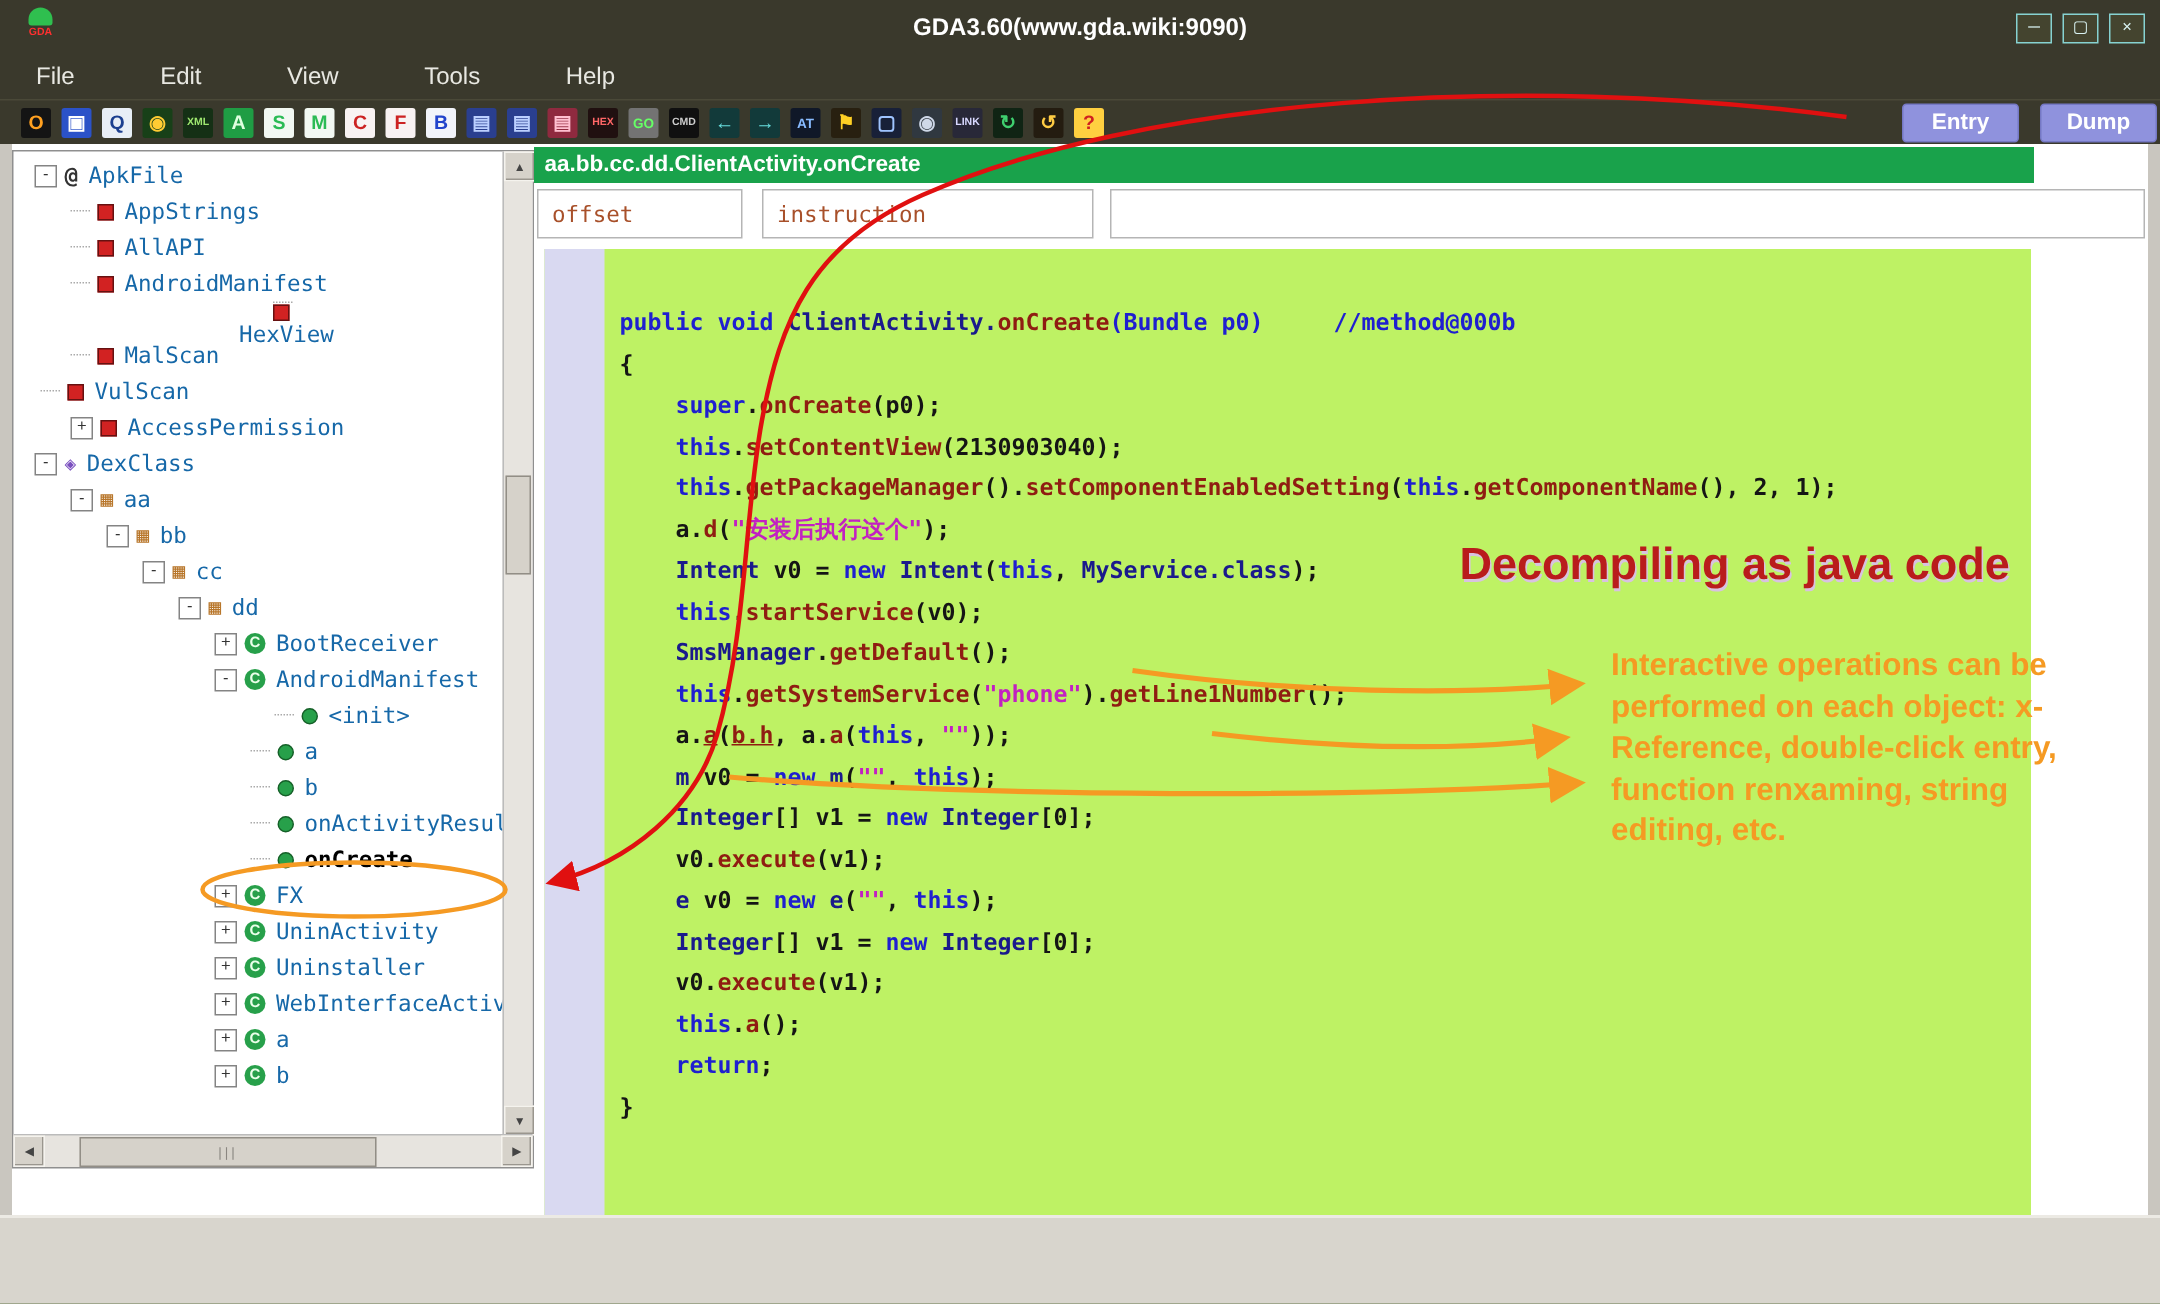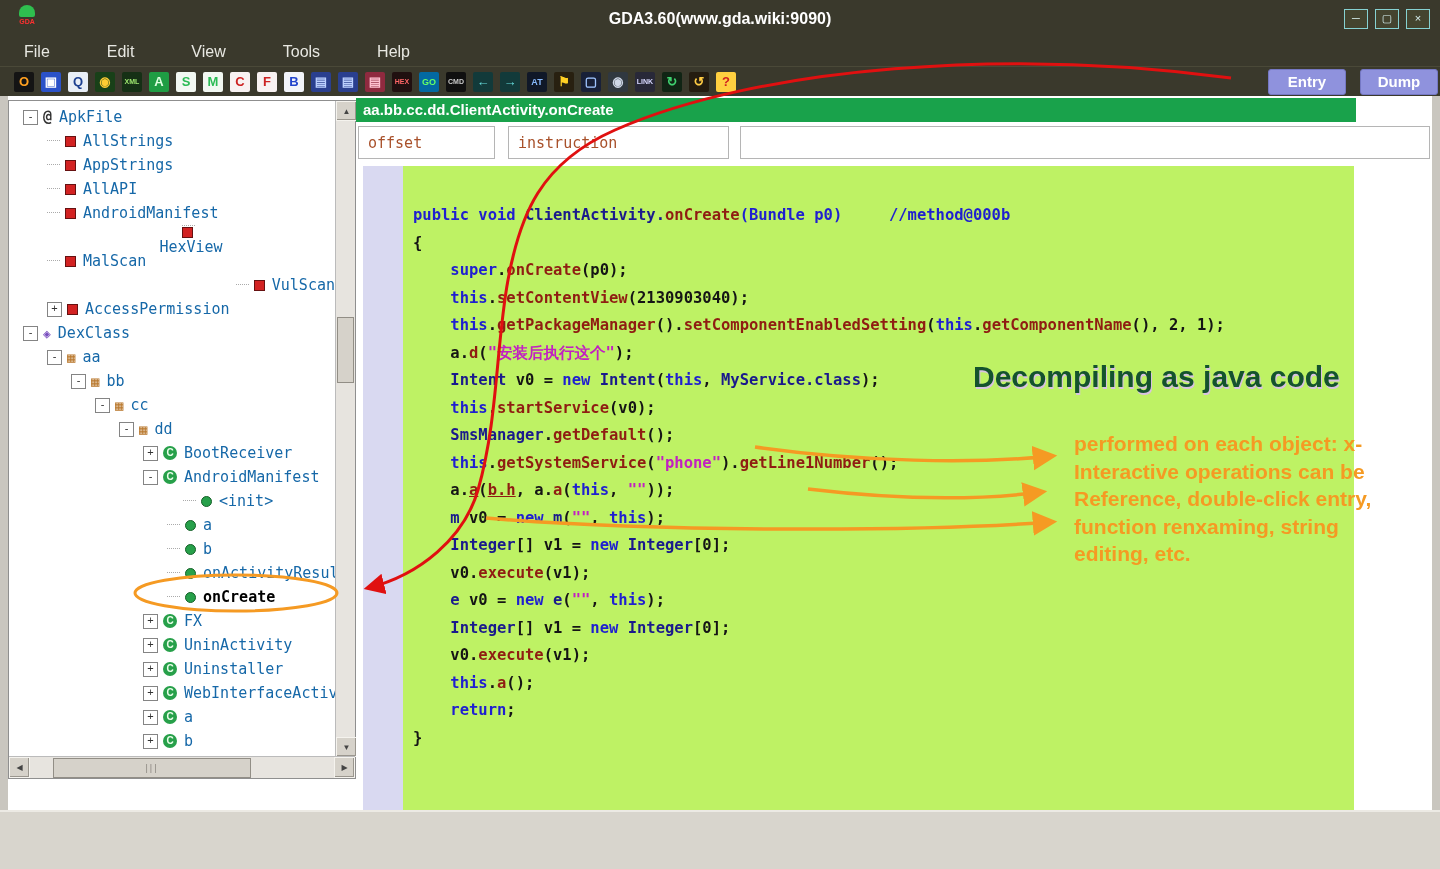--- a/index.html
+++ b/index.html
@@ -77,21 +77,21 @@
               font-family:"DejaVu Sans Mono",monospace;font-size:15.5px;font-weight:bold;
               line-height:27.5px;white-space:pre;color:#151515;}
   .tk-kw{color:#1f1fd0;} .tk-cls{color:#1a1a8c;} .tk-mth{color:#8f1d12;}
   .tk-str{color:#c220c2;} .tk-cmt{color:#1f1fd0;} .tk-pl{color:#151515;}
   .tk-lnk{color:#8f1d12;text-decoration:underline;}
   
   .statusbar{position:absolute;left:0;right:0;bottom:0;height:57px;background:#d8d5cd;border-top:2px solid #eceae4;}
   
   .overlay-svg{position:absolute;left:0;top:0;width:1440px;height:869px;pointer-events:none;z-index:55;}
   .note-purple{position:absolute;left:973px;top:360px;z-index:60;font-size:30px;font-weight:bold;
-               color:#14532d;text-shadow:1px 2px 0 #d8c2e0;pointer-events:none;white-space:nowrap;}
+               color:#b91c1c;text-shadow:1px 2px 0 #d8c2e0;pointer-events:none;white-space:nowrap;}
   .note-orange{position:absolute;left:1074px;top:430px;width:360px;z-index:60;font-size:21px;font-weight:bold;
                color:#f59a23;line-height:27.5px;pointer-events:none;}
 </style>
 </head>
 <body>
 
 <div class="window">
 
   <div class="titlebar">
     <div class="app-icon">
@@ -124,21 +124,21 @@
         <div class="tool-icon" style="color: rgb(223, 255, 224); background: rgb(31, 157, 68); font-size: 13px;">A</div>
         <div class="tool-icon" style="color: rgb(43, 187, 85); background: rgb(242, 248, 242); font-size: 13px;">S</div>
         <div class="tool-icon" style="color: rgb(43, 187, 85); background: rgb(242, 248, 242); font-size: 13px;">M</div>
         <div class="tool-icon" style="color: rgb(204, 34, 34); background: rgb(248, 242, 242); font-size: 13px;">C</div>
         <div class="tool-icon" style="color: rgb(204, 34, 34); background: rgb(248, 242, 242); font-size: 13px;">F</div>
         <div class="tool-icon" style="color: rgb(34, 68, 204); background: rgb(242, 244, 250); font-size: 13px;">B</div>
         <div class="tool-icon" style="color: rgb(188, 208, 255); background: rgb(42, 63, 143); font-size: 13px;">▤</div>
         <div class="tool-icon" style="color: rgb(188, 208, 255); background: rgb(42, 63, 143); font-size: 13px;">▤</div>
         <div class="tool-icon" style="color: rgb(255, 192, 208); background: rgb(143, 42, 63); font-size: 13px;">▤</div>
         <div class="tool-icon" style="color: rgb(255, 102, 102); background: rgb(32, 16, 16); font-size: 7px;">HEX</div>
-        <div class="tool-icon" style="color: rgb(102, 255, 102); background: #0369a1; font-size: 9px;">GO</div>
+        <div class="tool-icon" style="color: rgb(102, 255, 102); background: #737373; font-size: 9px;">GO</div>
         <div class="tool-icon" style="color: rgb(204, 204, 204); background: rgb(16, 16, 16); font-size: 7px;">CMD</div>
         <div class="tool-icon" style="color: rgb(102, 221, 221); background: rgb(18, 58, 58); font-size: 13px;">←</div>
         <div class="tool-icon" style="color: rgb(102, 221, 221); background: rgb(18, 58, 58); font-size: 13px;">→</div>
         <div class="tool-icon" style="color: rgb(136, 187, 255); background: rgb(16, 24, 40); font-size: 9px;">AT</div>
         <div class="tool-icon" style="color: rgb(255, 208, 36); background: rgb(40, 32, 16); font-size: 13px;">⚑</div>
         <div class="tool-icon" style="color: rgb(159, 196, 255); background: rgb(24, 32, 56); font-size: 13px;">▢</div>
         <div class="tool-icon" style="color: rgb(207, 216, 232); background: rgb(48, 56, 64); font-size: 13px;">◉</div>
         <div class="tool-icon" style="color: rgb(216, 216, 255); background: rgb(40, 40, 56); font-size: 7px;">LINK</div>
         <div class="tool-icon" style="color: rgb(63, 208, 111); background: rgb(16, 36, 20); font-size: 13px;">↻</div>
         <div class="tool-icon" style="color: rgb(255, 204, 68); background: rgb(36, 28, 16); font-size: 13px;">↺</div>
@@ -154,25 +154,20 @@
   <div class="tree-panel">
     <div class="tree-content">
         <div class="tree-row" style="padding-left: 14px;">
           <span class="expander">-</span>
           <span class="ticon icon-apk">@</span>
           <span class="tlabel">ApkFile</span>
         </div>
         <div class="tree-row" style="padding-left: 38px;">
           <span class="exp-placeholder"></span>
           <span class="ticon icon-leaf"></span>
-          <span class="tlabel">AllStrings</span>
-        </div>
-        <div class="tree-row" style="padding-left: 38px;">
-          <span class="exp-placeholder"></span>
-          <span class="ticon icon-leaf"></span>
           <span class="tlabel">AppStrings</span>
         </div>
         <div class="tree-row" style="padding-left: 38px;">
           <span class="exp-placeholder"></span>
           <span class="ticon icon-leaf"></span>
           <span class="tlabel">AllAPI</span>
         </div>
         <div class="tree-row" style="padding-left: 38px;">
           <span class="exp-placeholder"></span>
           <span class="ticon icon-leaf"></span>
@@ -181,21 +176,21 @@
         <div class="tree-row" style="padding-left: 38px; flex-direction: column;">
           <span class="exp-placeholder"></span>
           <span class="ticon icon-leaf"></span>
           <span class="tlabel">HexView</span>
         </div>
         <div class="tree-row" style="padding-left: 38px;">
           <span class="exp-placeholder"></span>
           <span class="ticon icon-leaf"></span>
           <span class="tlabel">MalScan</span>
         </div>
-        <div class="tree-row" style="padding-left: 18px; justify-content: flex-end;">
+        <div class="tree-row" style="padding-left: 18px;">
           <span class="exp-placeholder"></span>
           <span class="ticon icon-leaf"></span>
           <span class="tlabel">VulScan</span>
         </div>
         <div class="tree-row" style="padding-left: 38px;">
           <span class="expander">+</span>
           <span class="ticon icon-leaf"></span>
           <span class="tlabel">AccessPermission</span>
         </div>
         <div class="tree-row" style="padding-left: 14px;">
@@ -325,20 +320,20 @@
     </defs>
     <ellipse cx="236" cy="593" rx="101" ry="18" fill="none" stroke="#f59a23" stroke-width="3"></ellipse>
     <path d="M 1231 78 C 1010 48 760 66 615 130 C 540 163 520 215 508 280 C 496 345 498 420 478 490 C 464 538 420 575 368 588" fill="none" stroke="#e01010" stroke-width="3" marker-end="url(#red-head)"></path>
     <path d="M 755 447 C 860 462 975 464 1052 456" fill="none" stroke="#f59a23" stroke-width="3.5" marker-end="url(#orange-head)"></path>
     <path d="M 808 489 C 900 500 980 500 1042 492" fill="none" stroke="#f59a23" stroke-width="3.5" marker-end="url(#orange-head)"></path>
     <path d="M 486 518 C 650 532 920 532 1052 522" fill="none" stroke="#f59a23" stroke-width="3.5" marker-end="url(#orange-head)"></path>
   </svg>
 
   <div class="note-purple">Decompiling as java code</div>
   <div class="note-orange">
+      <div>Interactive operations can be</div>
       <div>performed on each object: x-</div>
-      <div>Interactive operations can be</div>
       <div>Reference, double-click entry,</div>
       <div>function renxaming, string</div>
       <div>editing, etc.</div>
     </div>
 
 </div>
 
 </body></html>

